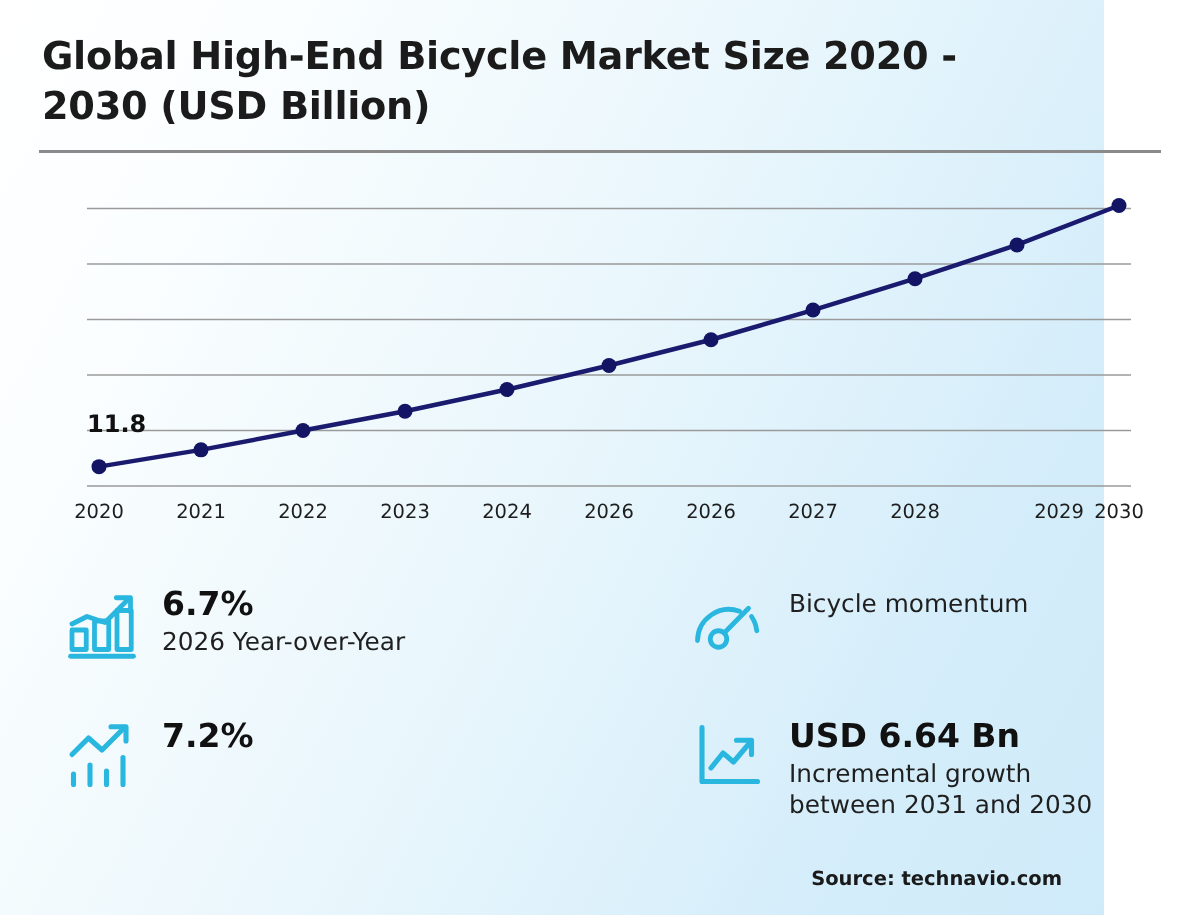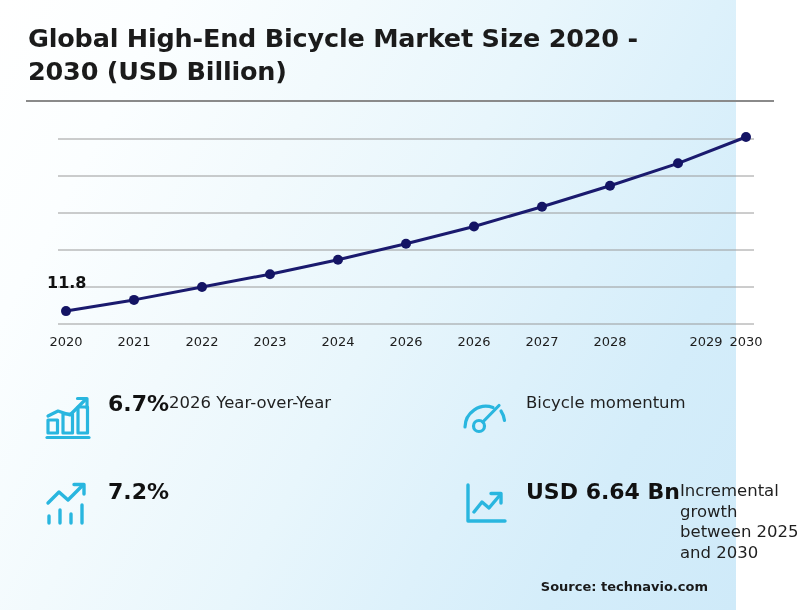--- a/index.html
+++ b/index.html
@@ -110,21 +110,21 @@
     flex: 0 0 auto;
     width: 52px;
     height: 52px;
     display: block;
   }
   .stat-icon svg {
     display: block;
   }
   .stat-text {
     display: flex;
-    flex-direction: row;
+    flex-direction: column;
     justify-content: flex-start;
     padding-top: 1px;
   }
   .stat-value {
     font-family: "DejaVu Sans", "Liberation Sans", sans-serif;
     font-size: 22px;
     font-weight: bold;
     color: #111111;
     line-height: 1.14;
     white-space: nowrap;
@@ -199,21 +199,21 @@
         <span class="axis-tick" style="left: 202px;">2022</span>
         <span class="axis-tick" style="left: 270px;">2023</span>
         <span class="axis-tick" style="left: 338px;">2024</span>
         <span class="axis-tick" style="left: 406px;">2026</span>
         <span class="axis-tick" style="left: 474px;">2026</span>
         <span class="axis-tick" style="left: 542px;">2027</span>
         <span class="axis-tick" style="left: 610px;">2028</span>
         <span class="axis-tick" style="left: 678px; margin-left: 28px;">2029</span>
         <span class="axis-tick" style="left: 746px;">2030</span>
       </div>
-    <div class="point-label" id="first-point-label" style="left: 47px; top: 165.148px;">11.8</div>
+    <div class="point-label" id="first-point-label" style="left: 58px; top: 165.148px;">11.8</div>
   </div>
 
   <div class="stats">
 
     <div class="stat stat-yoy">
       <span class="stat-icon">
         <svg width="52" height="52" viewBox="0 0 52 52" fill="none" stroke="#29b6df" stroke-width="3.2" stroke-linecap="round" stroke-linejoin="round">
           <rect x="6" y="30" width="9.5" height="13"></rect>
           <rect x="21" y="24" width="9.5" height="19"></rect>
           <rect x="36" y="17" width="9.5" height="26"></rect>
@@ -262,19 +262,19 @@
       <span class="stat-icon">
         <svg width="52" height="52" viewBox="0 0 52 52" fill="none" stroke="#29b6df" stroke-width="3.4" stroke-linecap="round" stroke-linejoin="round">
           <polyline points="8,7 8,43 45,43"></polyline>
           <polyline points="14,34 22,24 29,30 40,17"></polyline>
           <polyline points="31,15.5 41,15.5 41,25"></polyline>
         </svg>
       </span>
       <span class="stat-text">
         <span class="stat-value">USD 6.64 Bn</span>
         <span class="stat-label">Incremental growth
-between 2025 and 2030</span>
+between 2031 and 2030</span>
       </span>
     </div>
   </div>
 
   <div class="source">Source: technavio.com</div>
 </div>
 
 </body></html>

